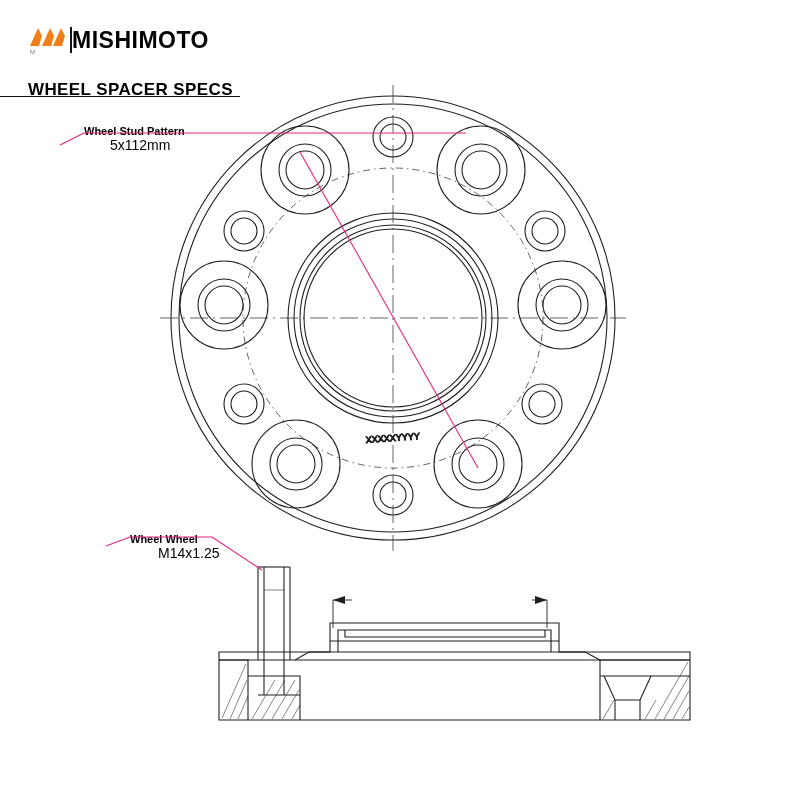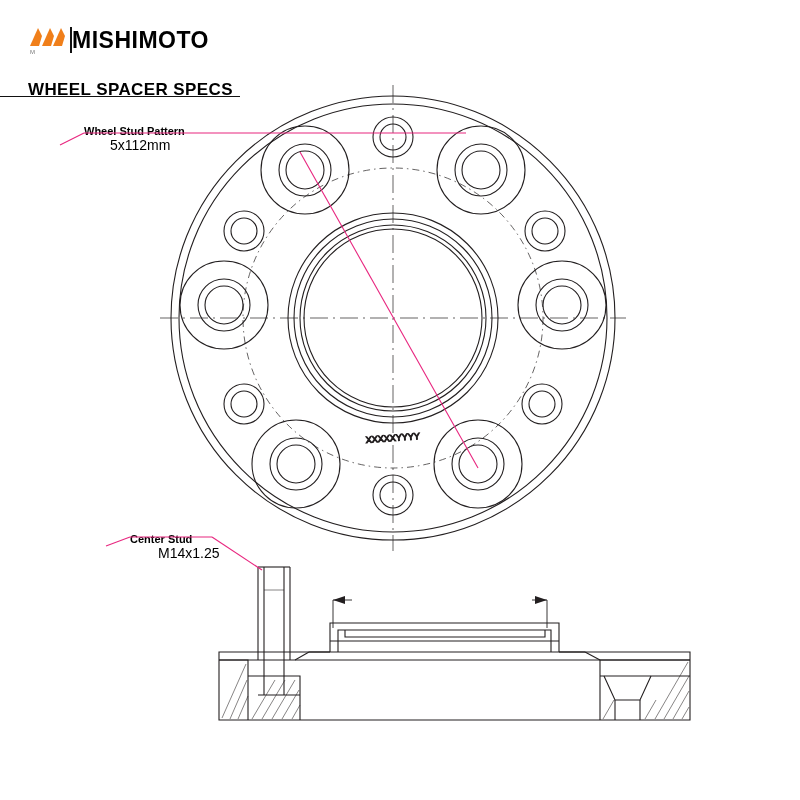--- a/index.html
+++ b/index.html
@@ -51,21 +51,21 @@
   </div>
   <div class="subtitle">WHEEL SPACER SPECS</div>
   <div class="rule"></div>
 
   <div class="callout" id="callout-pattern">
     <div class="c-title">Wheel Stud Pattern</div>
     <div class="c-val">5x112mm</div>
   </div>
 
   <div class="callout" id="callout-stud">
-    <div class="c-title">Center Stud</div>
+    <div class="c-title">Wheel Wheel</div>
     <div class="c-val">M14x1.25</div>
   </div>
 
   <div class="callout" id="callout-bore">
     <div class="c-title">Center Bore</div>
     <div class="c-val">66.5mm Diameter</div>
   </div>
 
   <div class="drawing">
     <svg width="800" height="800" viewBox="0 0 800 800">

